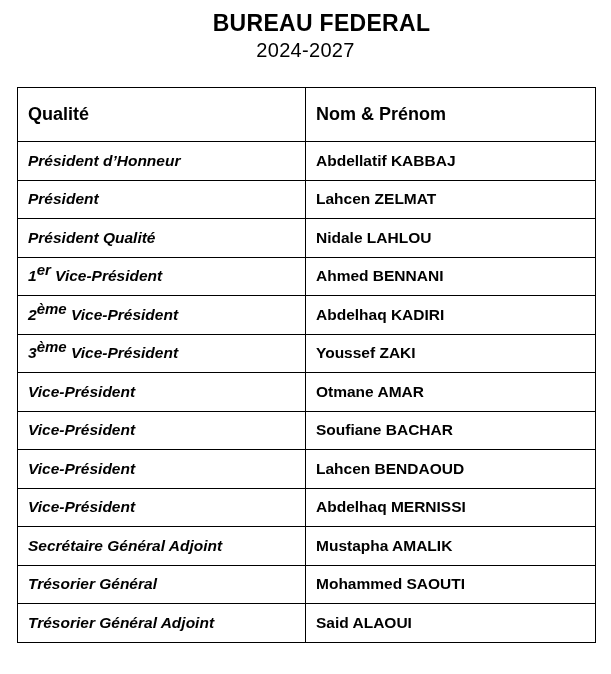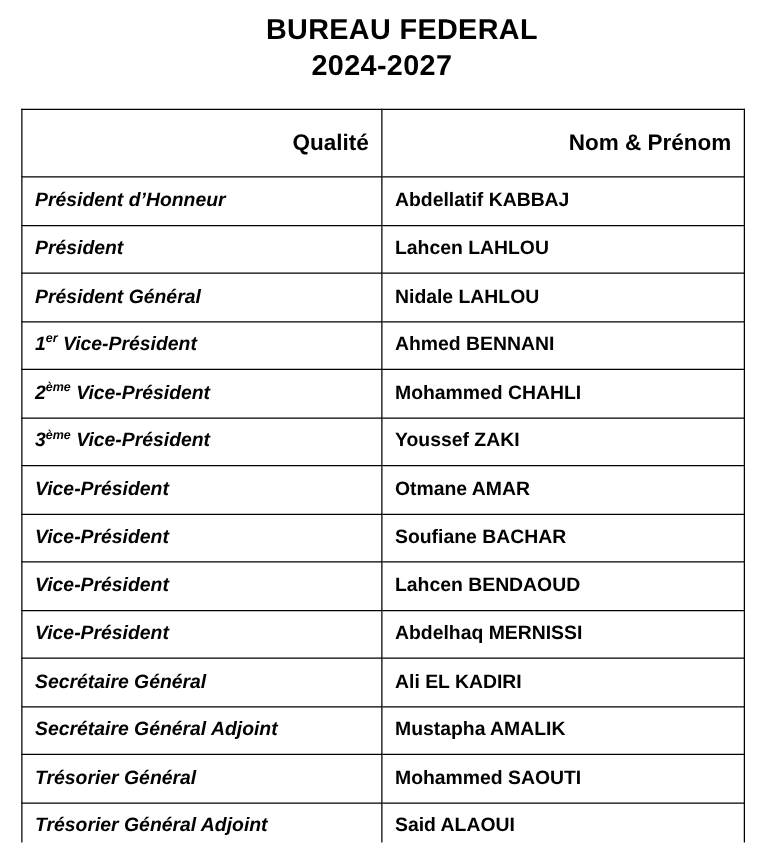--- a/index.html
+++ b/index.html
@@ -25,22 +25,22 @@
     font-weight: bold;
     font-size: 23px;
     letter-spacing: 0.3px;
     margin: 0;
     padding-top: 9px;
     line-height: 1.28;
     padding-left: 32px;
   }
   .doc-subtitle {
     text-align: center;
-    font-weight: bold;
-    font-size: 23px;
+    font-weight: normal;
+    font-size: 20px;
     letter-spacing: 0.3px;
     margin: 0;
     line-height: 1.28;
   }
   .table-wrap {
     position: absolute;
     left: 17px;
     top: 87px;
     width: 578px;
   }
@@ -52,38 +52,38 @@
   table.board-table th,
   table.board-table td {
     border: 1px solid #000000;
     padding: 0 10px;
     vertical-align: middle;
   }
   table.board-table th {
     height: 53px;
     font-size: 18px;
     font-weight: bold;
-    text-align: right;
+    text-align: left;
   }
   table.board-table td {
     height: 37.5px;
     font-size: 15.5px;
   }
   td.qualite {
     font-weight: bold;
     width: 288px;
     font-style: italic;
   }
   td.nom {
     font-weight: bold;
   }
   col.c1 { width: 288px; }
   col.c2 { width: 290px; }
   sup.ordinal {
-    font-size: 10px;
+    font-size: 15px;
     vertical-align: super;
     line-height: 0;
   }
 </style>
 </head>
 <body>
 
 <div class="page">
 
   <h1 class="doc-title">BUREAU FEDERAL</h1>
@@ -101,33 +101,33 @@
           <th>Nom &amp; Prénom</th>
         </tr>
       </thead>
       <tbody id="table-body">
           <tr>
             <td class="qualite"><span>Président d’Honneur</span></td>
             <td class="nom">Abdellatif KABBAJ</td>
           </tr>
           <tr>
             <td class="qualite"><span>Président</span></td>
-            <td class="nom">Lahcen LAHLOU</td>
+            <td class="nom">Lahcen ZELMAT</td>
           </tr>
           <tr>
-            <td class="qualite"><span>Président Général</span></td>
+            <td class="qualite"><span>Président Qualité</span></td>
             <td class="nom">Nidale LAHLOU</td>
           </tr>
           <tr>
             <td class="qualite"><span>1</span><sup class="ordinal">er</sup><span> Vice-Président</span></td>
             <td class="nom">Ahmed BENNANI</td>
           </tr>
           <tr>
             <td class="qualite"><span>2</span><sup class="ordinal">ème</sup><span> Vice-Président</span></td>
-            <td class="nom">Mohammed CHAHLI</td>
+            <td class="nom">Abdelhaq KADIRI</td>
           </tr>
           <tr>
             <td class="qualite"><span>3</span><sup class="ordinal">ème</sup><span> Vice-Président</span></td>
             <td class="nom">Youssef ZAKI</td>
           </tr>
           <tr>
             <td class="qualite"><span>Vice-Président</span></td>
             <td class="nom">Otmane AMAR</td>
           </tr>
           <tr>
@@ -136,24 +136,20 @@
           </tr>
           <tr>
             <td class="qualite"><span>Vice-Président</span></td>
             <td class="nom">Lahcen BENDAOUD</td>
           </tr>
           <tr>
             <td class="qualite"><span>Vice-Président</span></td>
             <td class="nom">Abdelhaq MERNISSI</td>
           </tr>
           <tr>
-            <td class="qualite"><span>Secrétaire Général</span></td>
-            <td class="nom">Ali EL KADIRI</td>
-          </tr>
-          <tr>
             <td class="qualite"><span>Secrétaire Général Adjoint</span></td>
             <td class="nom">Mustapha AMALIK</td>
           </tr>
           <tr>
             <td class="qualite"><span>Trésorier Général</span></td>
             <td class="nom">Mohammed SAOUTI</td>
           </tr>
           <tr>
             <td class="qualite"><span>Trésorier Général Adjoint</span></td>
             <td class="nom">Said ALAOUI</td>

